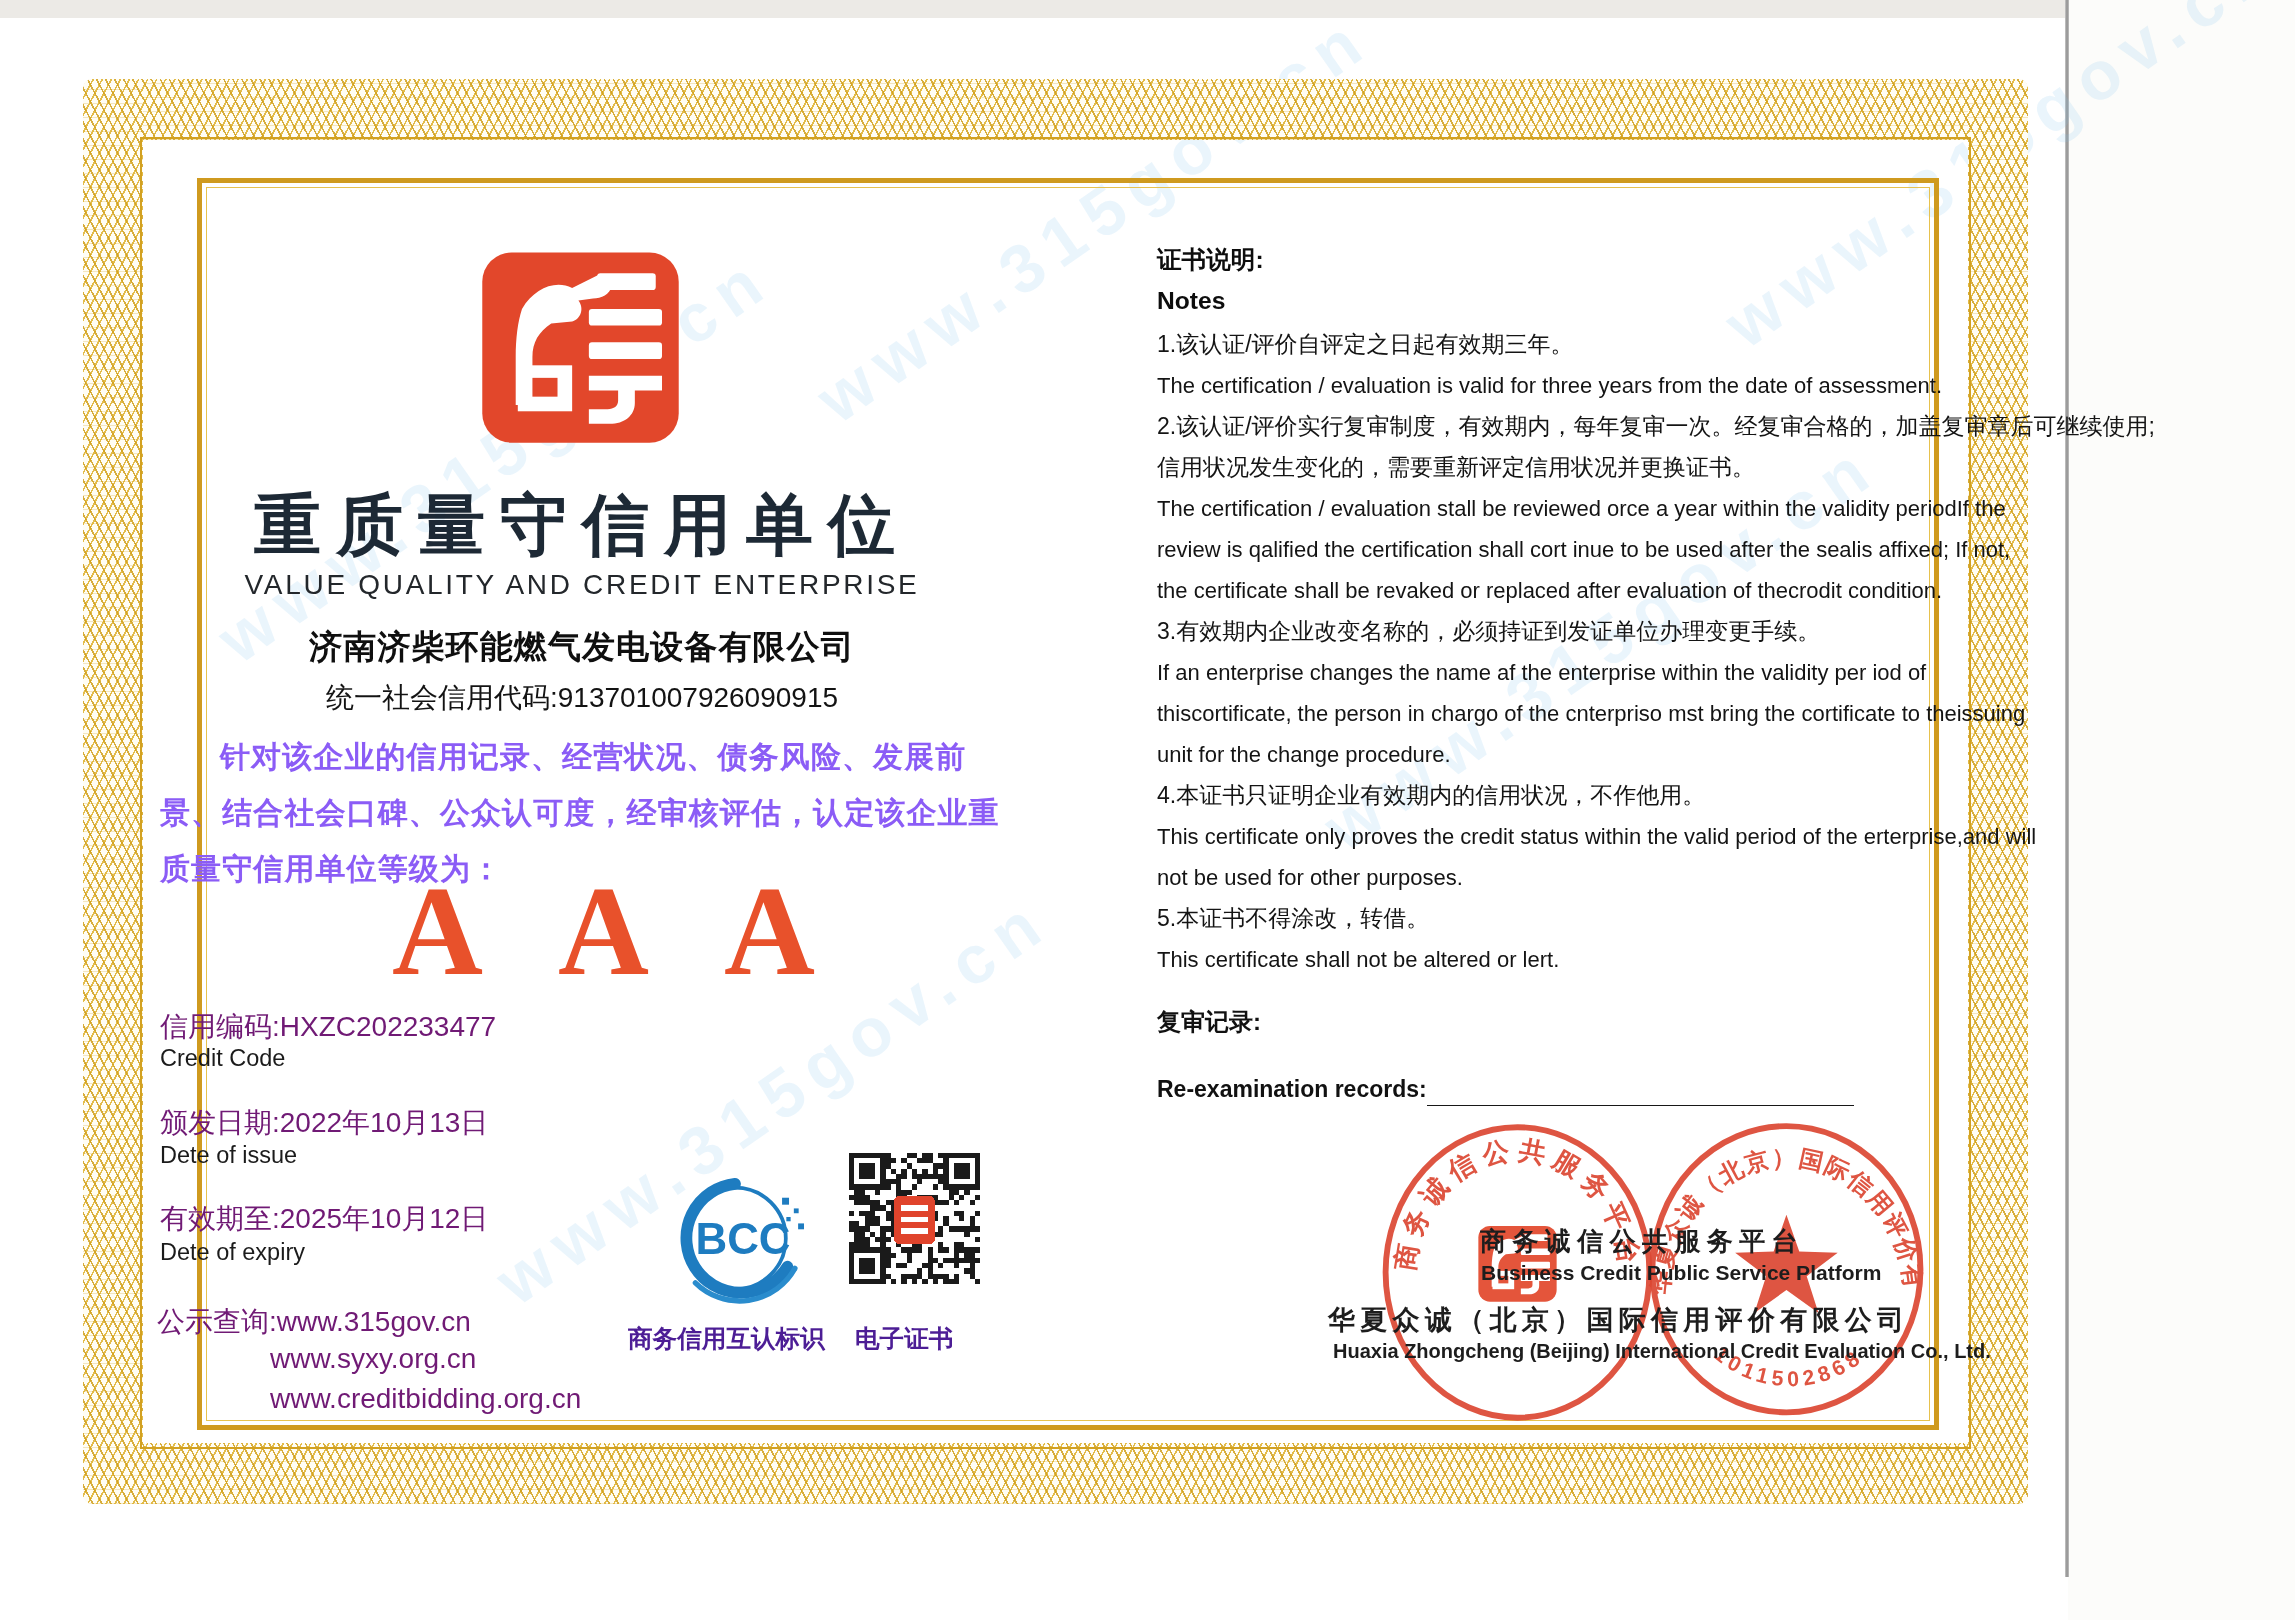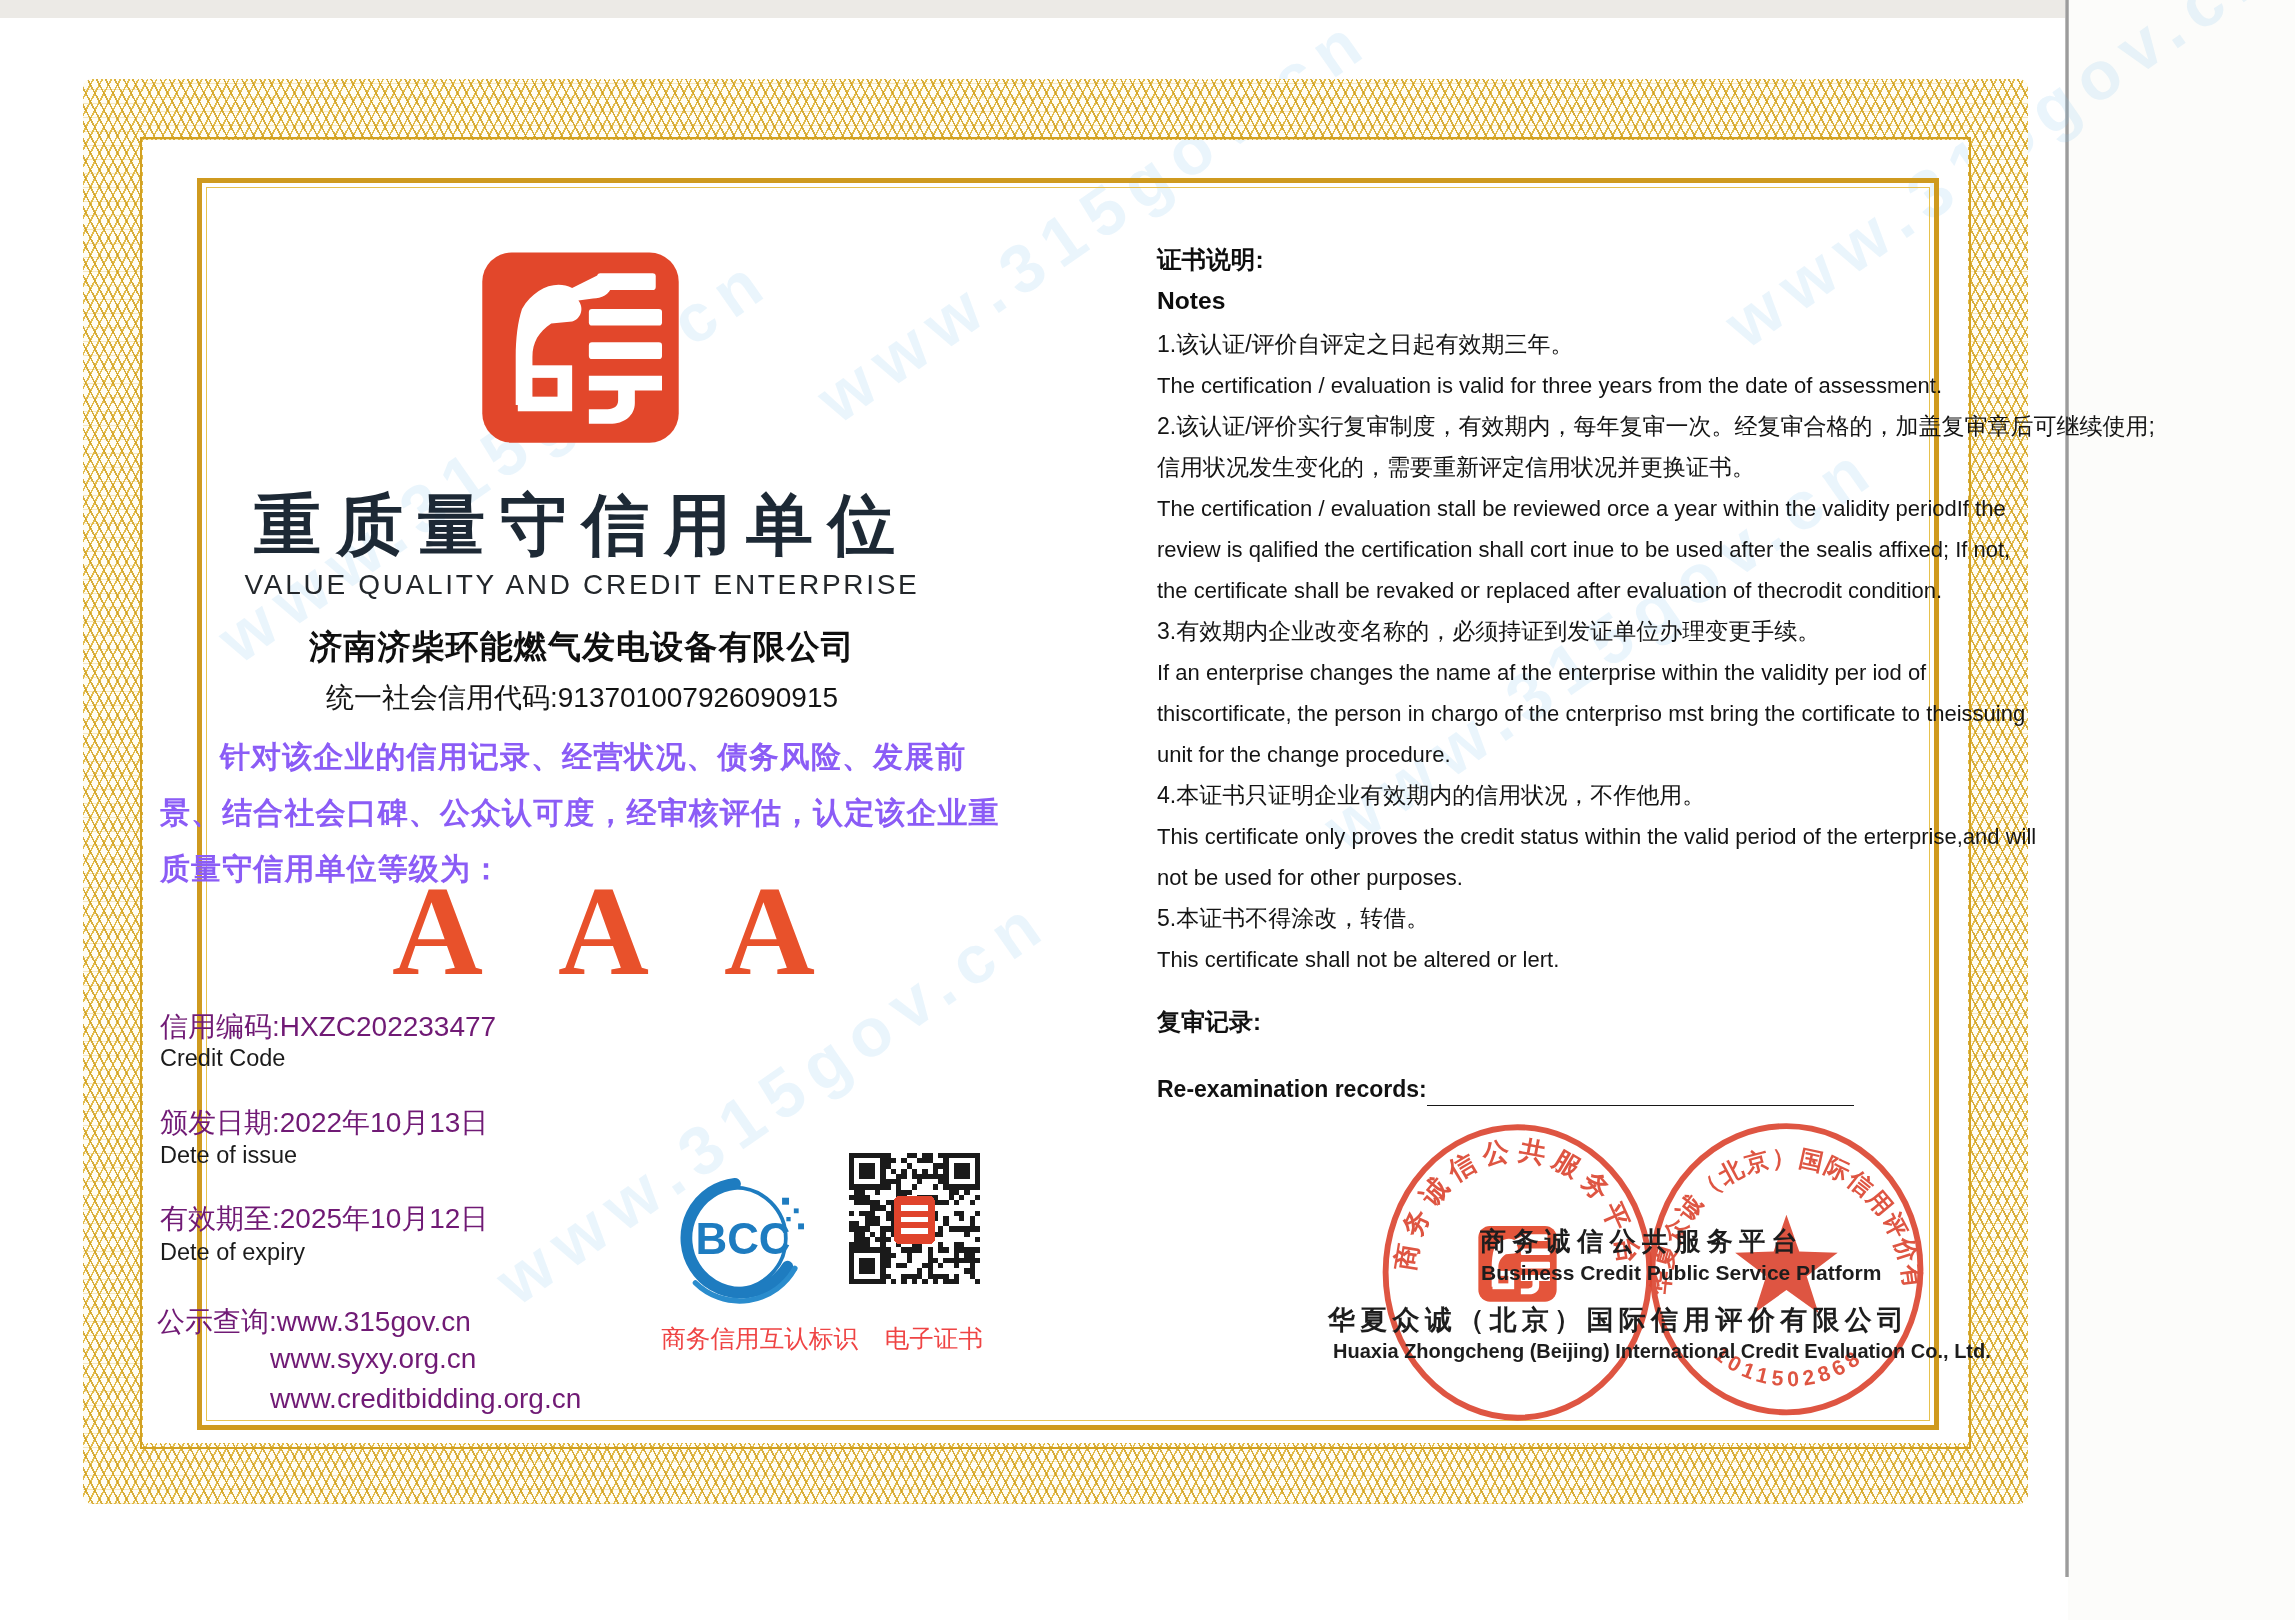--- a/index.html
+++ b/index.html
@@ -38,21 +38,21 @@
   .ucode{left:160px;top:679px;width:844px;text-align:center;font-size:28px;
          font-weight:500;color:#131313;white-space:nowrap;}
   .para{left:160px;top:729px;width:868px;font-size:30px;line-height:56px;
         font-weight:600;letter-spacing:1.1px;color:#8b5cf6;text-indent:60px;}
   .rating{left:160px;top:868px;width:962px;text-align:center;
           font-family:"Liberation Serif","DejaVu Serif",serif;font-weight:700;
           font-size:126px;letter-spacing:75px;color:#e8512b;line-height:128px;white-space:nowrap;}
   .f-zh{font-size:28px;font-weight:500;color:#701a75;white-space:nowrap;}
   .f-en{font-size:23.5px;font-weight:400;color:#1b1b1b;white-space:nowrap;}
   
-  .cap{font-size:24.6px;font-weight:400;color:#ef4444;text-align:right;white-space:nowrap;}
+  .cap{font-size:24.6px;font-weight:700;color:#4c1d95;text-align:left;white-space:nowrap;}
   
   .n-hdr{font-size:24.6px;font-weight:700;color:#0d0d0d;white-space:nowrap;}
   .nlines{left:1157px;top:324px;width:850px;}
   .nline{height:41px;line-height:41px;white-space:nowrap;color:#141414;}
   .nline.zh{font-size:23px;font-weight:500;}
   .nline.en{font-size:22px;font-weight:400;}
   .rx-label{left:1157px;top:1006px;font-size:24px;font-weight:700;white-space:nowrap;}
   .rx-row{left:1157px;top:1041px;width:748px;display:flex;align-items:flex-end;margin-top:32px;}
   .rx-text{font-size:23px;font-weight:700;white-space:nowrap;line-height:33px;}
   .rx-line{flex:0 0 427px;height:28px;border-bottom:1.6px solid #171717;}

